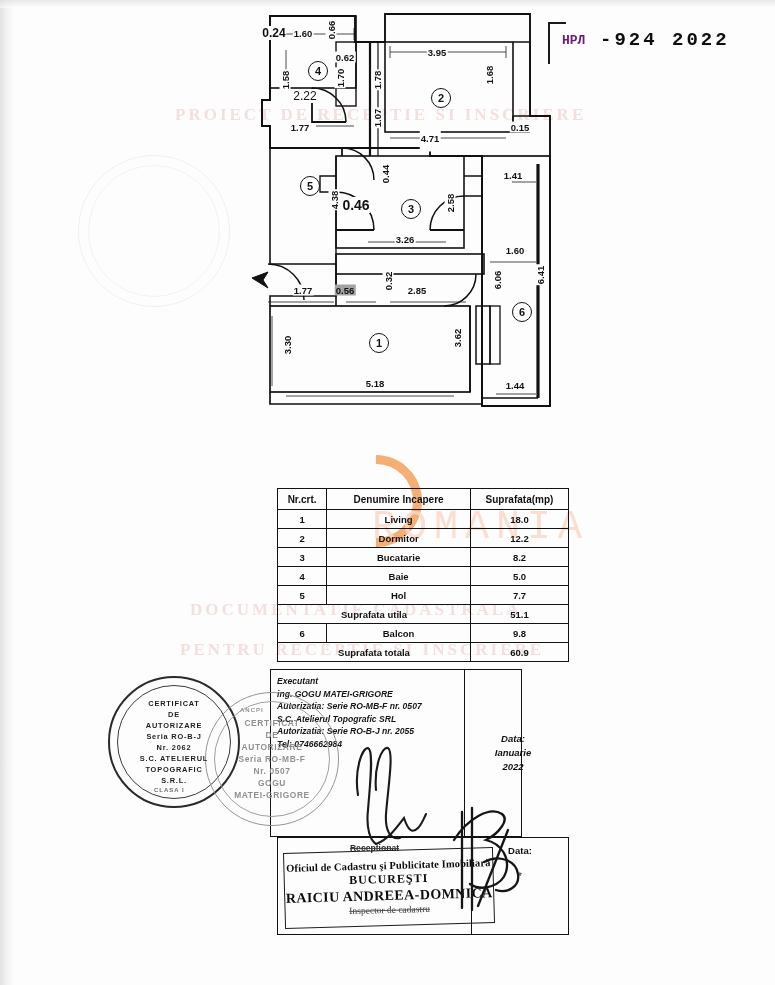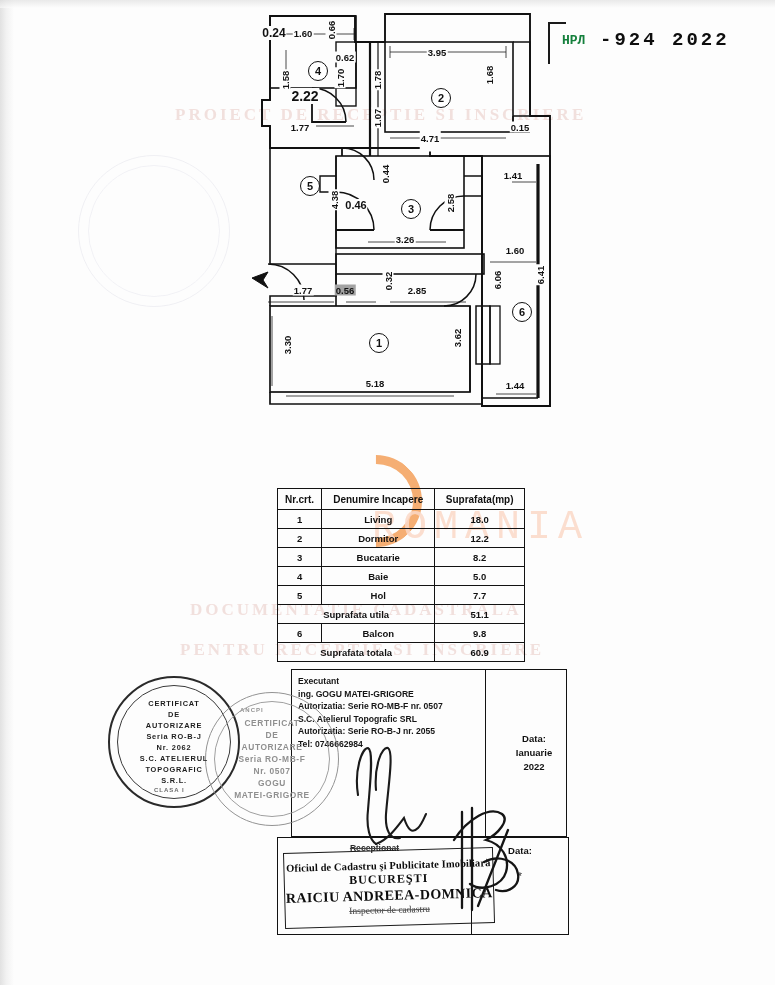--- a/index.html
+++ b/index.html
@@ -55,52 +55,52 @@
     transform:rotate(135deg);opacity:.85;
   }
 
   
   .hdr-bracket{
     position:absolute;border-left:2px solid #1a1a1a;border-top:2px solid #1a1a1a;
     width:16px;height:40px;
   }
   .hdr-faint{
     position:absolute;font-family:"Liberation Mono",monospace;
-    font-size:13px;color:#15803d;letter-spacing:0px;font-weight:700;
+    font-size:13px;color:#701a75;letter-spacing:0px;font-weight:700;
     filter:blur(.2px);
     padding-left:8px;
   }
   .hdr-num{
     position:absolute;font-family:"Liberation Mono",monospace;
     font-size:19px;color:#0e0e0e;letter-spacing:3px;font-weight:700;
   }
 
   
   #plan{position:absolute;left:250px;top:6px;}
 
   
   .tbl{
-    position:absolute;left:277px;top:488px;width:248px;
+    position:absolute;left:277px;top:488px;width:292px;
     border-collapse:collapse;
     font-size:9.5px;font-weight:700;color:#111;
   }
   .tbl td,.tbl th{
     border:1.4px solid #121212;
     text-align:center;padding:3px 2px;height:12px;
     font-weight:700;
   }
   .tbl th{font-size:10px;padding:4px 2px;}
   .c-nr{width:46px;}
   .c-name{width:150px;}
   .c-sup{width:96px;}
 
   
   .exec-box{
-    position:absolute;left:291px;top:669px;width:276px;height:168px;
-    border:1.4px solid #121212;box-sizing:border-box;
+    position:absolute;left:270px;top:669px;width:252px;height:168px;
+    border:1.4px solid #121212;box-sizing:border-box;font-style:italic;
   }
   .exec-split{
     position:absolute;left:193px;top:0;width:1.4px;height:100%;background:#121212;
   }
   .exec-txt{
     position:absolute;left:6px;top:5px;width:185px;
     font-size:8.6px;line-height:12.6px;font-weight:700;color:#151515;
   }
   .exec-txt div{white-space:nowrap;}
   .exec-date{
@@ -277,30 +277,30 @@
       <div style="position: absolute; left: 308px; top: 61px; width: 18px; height: 18px; border: 1.6px solid rgb(17, 17, 17); border-radius: 50%; display: flex; align-items: center; justify-content: center; font-size: 11px; font-weight: 700; background: rgb(255, 255, 255);">4</div>
       <div style="position: absolute; left: 300px; top: 176px; width: 18px; height: 18px; border: 1.6px solid rgb(17, 17, 17); border-radius: 50%; display: flex; align-items: center; justify-content: center; font-size: 11px; font-weight: 700; background: rgb(255, 255, 255);">5</div>
       <div style="position: absolute; left: 512px; top: 302px; width: 18px; height: 18px; border: 1.6px solid rgb(17, 17, 17); border-radius: 50%; display: flex; align-items: center; justify-content: center; font-size: 11px; font-weight: 700; background: rgb(255, 255, 255);">6</div>
       <div style="position: absolute; left: 274px; top: 33px; font-size: 12px; font-weight: 700; color: rgb(17, 17, 17); white-space: nowrap; background: rgb(253, 253, 253); padding: 0px 1px; transform: translate(-50%, -50%) rotate(0deg);">0.24</div>
       <div style="position: absolute; left: 303px; top: 33px; font-size: 9.5px; font-weight: 700; color: rgb(17, 17, 17); white-space: nowrap; background: rgb(253, 253, 253); padding: 0px 1px; transform: translate(-50%, -50%) rotate(0deg);">1.60</div>
       <div style="position: absolute; left: 331px; top: 30px; font-size: 9.5px; font-weight: 700; color: rgb(17, 17, 17); white-space: nowrap; background: rgb(253, 253, 253); padding: 0px 1px; transform: translate(-50%, -50%) rotate(-90deg);">0.66</div>
       <div style="position: absolute; left: 345px; top: 57px; font-size: 9.5px; font-weight: 700; color: rgb(17, 17, 17); white-space: nowrap; background: rgb(253, 253, 253); padding: 0px 1px; transform: translate(-50%, -50%) rotate(0deg);">0.62</div>
       <div style="position: absolute; left: 285px; top: 80px; font-size: 9.5px; font-weight: 700; color: rgb(17, 17, 17); white-space: nowrap; background: rgb(253, 253, 253); padding: 0px 1px; transform: translate(-50%, -50%) rotate(-90deg);">1.58</div>
       <div style="position: absolute; left: 340px; top: 78px; font-size: 9.5px; font-weight: 700; color: rgb(17, 17, 17); white-space: nowrap; background: rgb(253, 253, 253); padding: 0px 1px; transform: translate(-50%, -50%) rotate(-90deg);">1.70</div>
       <div style="position: absolute; left: 377px; top: 80px; font-size: 9.5px; font-weight: 700; color: rgb(17, 17, 17); white-space: nowrap; background: rgb(253, 253, 253); padding: 0px 1px; transform: translate(-50%, -50%) rotate(-90deg);">1.78</div>
-      <div style="position: absolute; left: 305px; top: 96px; font-size: 14px; font-weight: 700; color: rgb(17, 17, 17); white-space: nowrap; background: rgb(253, 253, 253); padding: 0px 1px; transform: translate(-50%, -50%) rotate(0deg);">2.22</div>
+      <div style="position: absolute; left: 305px; top: 96px; font-size: 12px; font-weight: 400; color: rgb(17, 17, 17); white-space: nowrap; background: rgb(253, 253, 253); padding: 0px 1px; transform: translate(-50%, -50%) rotate(0deg);">2.22</div>
       <div style="position: absolute; left: 300px; top: 127px; font-size: 9.5px; font-weight: 700; color: rgb(17, 17, 17); white-space: nowrap; background: rgb(253, 253, 253); padding: 0px 1px; transform: translate(-50%, -50%) rotate(0deg);">1.77</div>
       <div style="position: absolute; left: 377px; top: 118px; font-size: 9.5px; font-weight: 700; color: rgb(17, 17, 17); white-space: nowrap; background: rgb(253, 253, 253); padding: 0px 1px; transform: translate(-50%, -50%) rotate(-90deg);">1.07</div>
       <div style="position: absolute; left: 437px; top: 52px; font-size: 9.5px; font-weight: 700; color: rgb(17, 17, 17); white-space: nowrap; background: rgb(253, 253, 253); padding: 0px 1px; transform: translate(-50%, -50%) rotate(0deg);">3.95</div>
       <div style="position: absolute; left: 489px; top: 75px; font-size: 9.5px; font-weight: 700; color: rgb(17, 17, 17); white-space: nowrap; background: rgb(253, 253, 253); padding: 0px 1px; transform: translate(-50%, -50%) rotate(-90deg);">1.68</div>
       <div style="position: absolute; left: 430px; top: 138px; font-size: 9.5px; font-weight: 700; color: rgb(17, 17, 17); white-space: nowrap; background: rgb(253, 253, 253); padding: 8px 1px; transform: translate(-50%, -50%) rotate(0deg);">4.71</div>
       <div style="position: absolute; left: 500px; top: 127px; font-size: 9.5px; font-weight: 700; color: rgb(17, 17, 17); white-space: nowrap; background: rgb(253, 253, 253); padding: 0px 1px; transform: translate(-50%, -50%) rotate(0deg); margin-left: 20px;">0.15</div>
       <div style="position: absolute; left: 334px; top: 200px; font-size: 9.5px; font-weight: 700; color: rgb(17, 17, 17); white-space: nowrap; background: rgb(253, 253, 253); padding: 0px 1px; transform: translate(-50%, -50%) rotate(-90deg);">4.38</div>
       <div style="position: absolute; left: 385px; top: 174px; font-size: 9.5px; font-weight: 700; color: rgb(17, 17, 17); white-space: nowrap; background: rgb(253, 253, 253); padding: 0px 1px; transform: translate(-50%, -50%) rotate(-90deg);">0.44</div>
-      <div style="position: absolute; left: 356px; top: 205px; font-size: 11px; font-weight: 700; color: rgb(17, 17, 17); white-space: nowrap; background: rgb(253, 253, 253); padding: 0px 1px; transform: translate(-50%, -50%) rotate(0deg);">0.46</div>
+      <div style="position: absolute; left: 356px; top: 205px; font-size: 14px; font-weight: 700; color: rgb(17, 17, 17); white-space: nowrap; background: rgb(253, 253, 253); padding: 0px 1px; transform: translate(-50%, -50%) rotate(0deg);">0.46</div>
       <div style="position: absolute; left: 405px; top: 239px; font-size: 9.5px; font-weight: 700; color: rgb(17, 17, 17); white-space: nowrap; background: rgb(253, 253, 253); padding: 0px 1px; transform: translate(-50%, -50%) rotate(0deg);">3.26</div>
       <div style="position: absolute; left: 450px; top: 203px; font-size: 9.5px; font-weight: 700; color: rgb(17, 17, 17); white-space: nowrap; background: rgb(253, 253, 253); padding: 0px 1px; transform: translate(-50%, -50%) rotate(-90deg);">2.58</div>
       <div style="position: absolute; left: 513px; top: 175px; font-size: 9.5px; font-weight: 700; color: rgb(17, 17, 17); white-space: nowrap; background: rgb(253, 253, 253); padding: 0px 1px; transform: translate(-50%, -50%) rotate(0deg);">1.41</div>
       <div style="position: absolute; left: 515px; top: 250px; font-size: 9.5px; font-weight: 700; color: rgb(17, 17, 17); white-space: nowrap; background: rgb(253, 253, 253); padding: 0px 1px; transform: translate(-50%, -50%) rotate(0deg);">1.60</div>
       <div style="position: absolute; left: 388px; top: 281px; font-size: 9.5px; font-weight: 700; color: rgb(17, 17, 17); white-space: nowrap; background: rgb(253, 253, 253); padding: 0px 1px; transform: translate(-50%, -50%) rotate(-90deg);">0.32</div>
       <div style="position: absolute; left: 345px; top: 290px; font-size: 9.5px; font-weight: 700; color: rgb(17, 17, 17); white-space: nowrap; background: #a3a3a3; padding: 0px 1px; transform: translate(-50%, -50%) rotate(0deg);">0.56</div>
       <div style="position: absolute; left: 303px; top: 290px; font-size: 9.5px; font-weight: 700; color: rgb(17, 17, 17); white-space: nowrap; background: rgb(253, 253, 253); padding: 0px 1px; transform: translate(-50%, -50%) rotate(0deg);">1.77</div>
       <div style="position: absolute; left: 417px; top: 290px; font-size: 9.5px; font-weight: 700; color: rgb(17, 17, 17); white-space: nowrap; background: rgb(253, 253, 253); padding: 0px 1px; transform: translate(-50%, -50%) rotate(0deg);">2.85</div>
       <div style="position: absolute; left: 497px; top: 280px; font-size: 9.5px; font-weight: 700; color: rgb(17, 17, 17); white-space: nowrap; background: rgb(253, 253, 253); padding: 0px 1px; transform: translate(-50%, -50%) rotate(-90deg);">6.06</div>
       <div style="position: absolute; left: 540px; top: 275px; font-size: 9.5px; font-weight: 700; color: rgb(17, 17, 17); white-space: nowrap; background: rgb(253, 253, 253); padding: 0px 1px; transform: translate(-50%, -50%) rotate(-90deg);">6.41</div>

